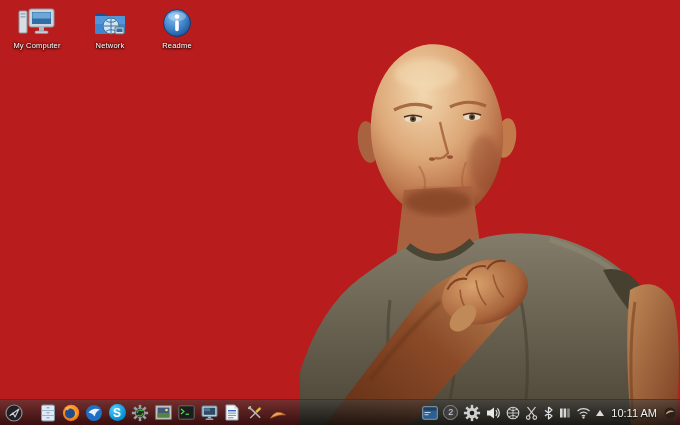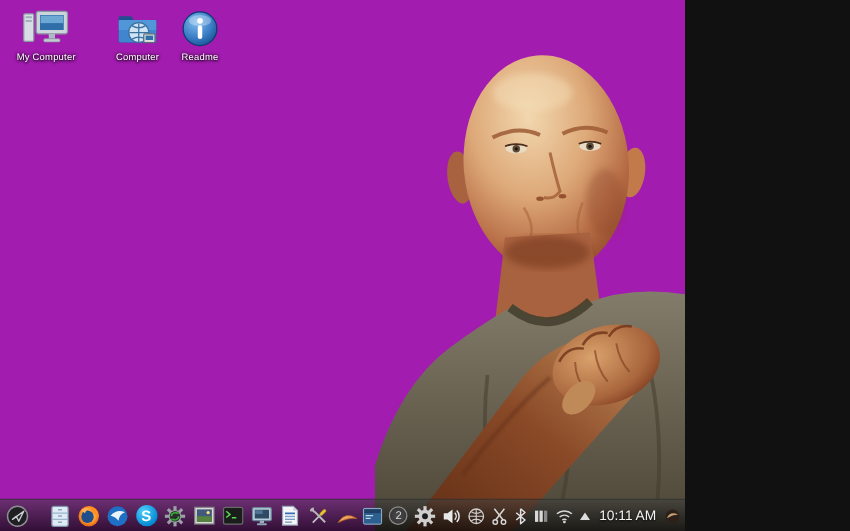--- a/index.html
+++ b/index.html
@@ -1,29 +1,29 @@
 <!DOCTYPE html>
 <html><head>
 <meta charset="utf-8">
 <style>
   html,body{margin:0;padding:0;background:#111;}
-  .screen{position:relative;width:548px;height:425px;background:#a21caf;overflow:hidden;
+  .screen{position:relative;width:680px;height:425px;background:#b91c1c;overflow:hidden;
           font-family:"Liberation Sans",sans-serif;}
 
   
   .portrait{position:absolute;left:300px;top:40px;width:380px;height:385px;}
 
   
   .dicon{position:absolute;top:5px;display:flex;flex-direction:column;align-items:center;cursor:default;}
   .dicon .art{height:33px;display:flex;align-items:flex-end;justify-content:center;}
   .dicon .lbl{margin-top:3px;font-size:7.5px;color:#fff;text-shadow:0 1px 2px #000,0 0 3px #000;
               letter-spacing:.2px;white-space:nowrap;}
   #di-computer{left:4px;width:66px;}
   #di-network{left:78px;width:64px;}
-  #di-readme{left:131px;width:58px;}
+  #di-readme{left:148px;width:58px;}
 
   
   .panel{position:absolute;left:0;right:0;bottom:0;height:26px;
          background:linear-gradient(rgba(62,62,62,.55),rgba(10,10,10,.74));
          border-top:1px solid rgba(255,255,255,.12);
          display:flex;align-items:center;padding:0 4px;box-sizing:border-box;}
   .launchers{display:flex;align-items:center;gap:3px;}
   .launch{width:20px;height:22px;display:flex;align-items:center;justify-content:center;border-radius:3px;}
   .menu-spacer{width:8px;}
   .skype-badge{width:17px;height:17px;border-radius:50%;
@@ -155,21 +155,21 @@
       <svg width="34" height="31" viewBox="0 0 34 31">
         <path d="M2 6 L12 6 L14 9 L32 9 L32 27 L2 27 Z" fill="#1f4f8f"></path>
         <rect x="2" y="9" width="30" height="18" rx="1.5" fill="#3f86cf"></rect>
         <rect x="2" y="9" width="30" height="8" fill="#5a9cdc" opacity=".7"></rect>
         <circle cx="18" cy="19" r="8" fill="#cfe4f4" stroke="#3a6f9e"></circle>
         <path d="M10.5 19 H25.5 M18 11.5 V26.5 M12.5 13.5 Q18 17 23.5 13.5 M12.5 24.5 Q18 21 23.5 24.5" stroke="#3a6f9e" stroke-width="1" fill="none"></path>
         <rect x="22" y="20" width="9" height="7" rx="1" fill="#d7dde3" stroke="#5a6b78"></rect>
         <rect x="23.5" y="21.5" width="6" height="3.5" fill="#2f6ea8"></rect>
       </svg>
     </div>
-    <span class="lbl">Computer</span>
+    <span class="lbl">Network</span>
   </div>
 
   <div class="dicon" id="di-readme">
     <div class="art">
       <svg width="30" height="30" viewBox="0 0 30 30">
         <defs>
           <radialGradient id="gInfo" cx="38%" cy="30%" r="80%">
             <stop offset="0" stop-color="#7ebcef"></stop>
               <stop offset=".6" stop-color="#3a7cc4"></stop>
             <stop offset="1" stop-color="#154b8d"></stop>

